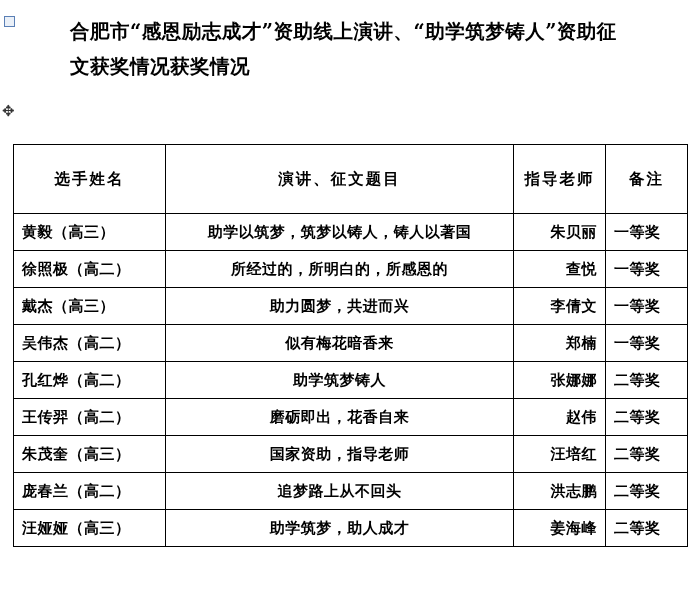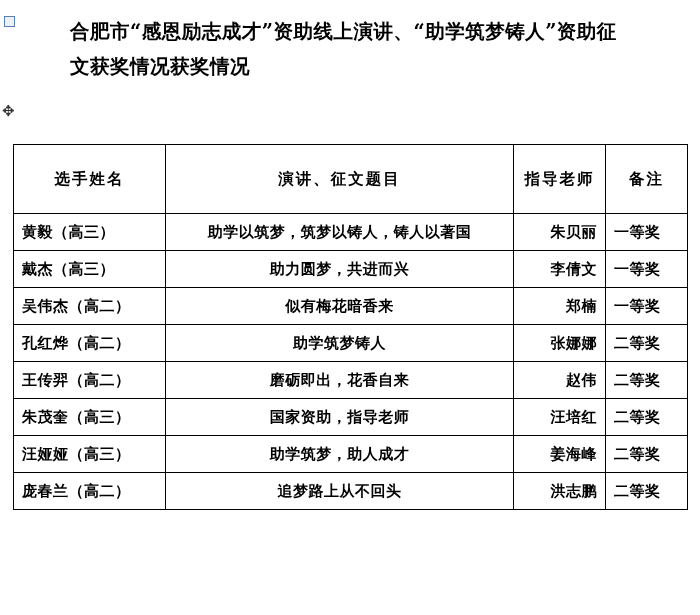--- a/index.html
+++ b/index.html
@@ -126,20 +126,26 @@
       </tr>
     </thead>
     <tbody>
       <tr>
         <td class="cell-name">黄毅（高三）</td>
         <td class="cell-topic">助学以筑梦，筑梦以铸人，铸人以著国</td>
         <td class="cell-mentor">朱贝丽</td>
         <td class="cell-prize">一等奖</td>
       </tr>
       <tr>
+        <td class="cell-name">徐照极（高二）</td>
+        <td class="cell-topic">所经过的，所明白的，所感恩的</td>
+        <td class="cell-mentor">查悦</td>
+        <td class="cell-prize">一等奖</td>
+      </tr>
+      <tr>
         <td class="cell-name">戴杰（高三）</td>
         <td class="cell-topic">助力圆梦，共进而兴</td>
         <td class="cell-mentor">李倩文</td>
         <td class="cell-prize">一等奖</td>
       </tr>
       <tr>
         <td class="cell-name">吴伟杰（高二）</td>
         <td class="cell-topic">似有梅花暗香来</td>
         <td class="cell-mentor">郑楠</td>
         <td class="cell-prize">一等奖</td>
@@ -156,27 +162,27 @@
         <td class="cell-mentor">赵伟</td>
         <td class="cell-prize">二等奖</td>
       </tr>
       <tr>
         <td class="cell-name">朱茂奎（高三）</td>
         <td class="cell-topic">国家资助，指导老师</td>
         <td class="cell-mentor">汪培红</td>
         <td class="cell-prize">二等奖</td>
       </tr>
       <tr>
+        <td class="cell-name">庞春兰（高二）</td>
+        <td class="cell-topic">追梦路上从不回头</td>
+        <td class="cell-mentor">洪志鹏</td>
+        <td class="cell-prize">二等奖</td>
+      </tr>
+      <tr>
         <td class="cell-name">汪娅娅（高三）</td>
         <td class="cell-topic">助学筑梦，助人成才</td>
         <td class="cell-mentor">姜海峰</td>
-        <td class="cell-prize">二等奖</td>
-      </tr>
-      <tr>
-        <td class="cell-name">庞春兰（高二）</td>
-        <td class="cell-topic">追梦路上从不回头</td>
-        <td class="cell-mentor">洪志鹏</td>
         <td class="cell-prize">二等奖</td>
       </tr>
     </tbody>
   </table>
 
 </div>
 
 </body></html>

